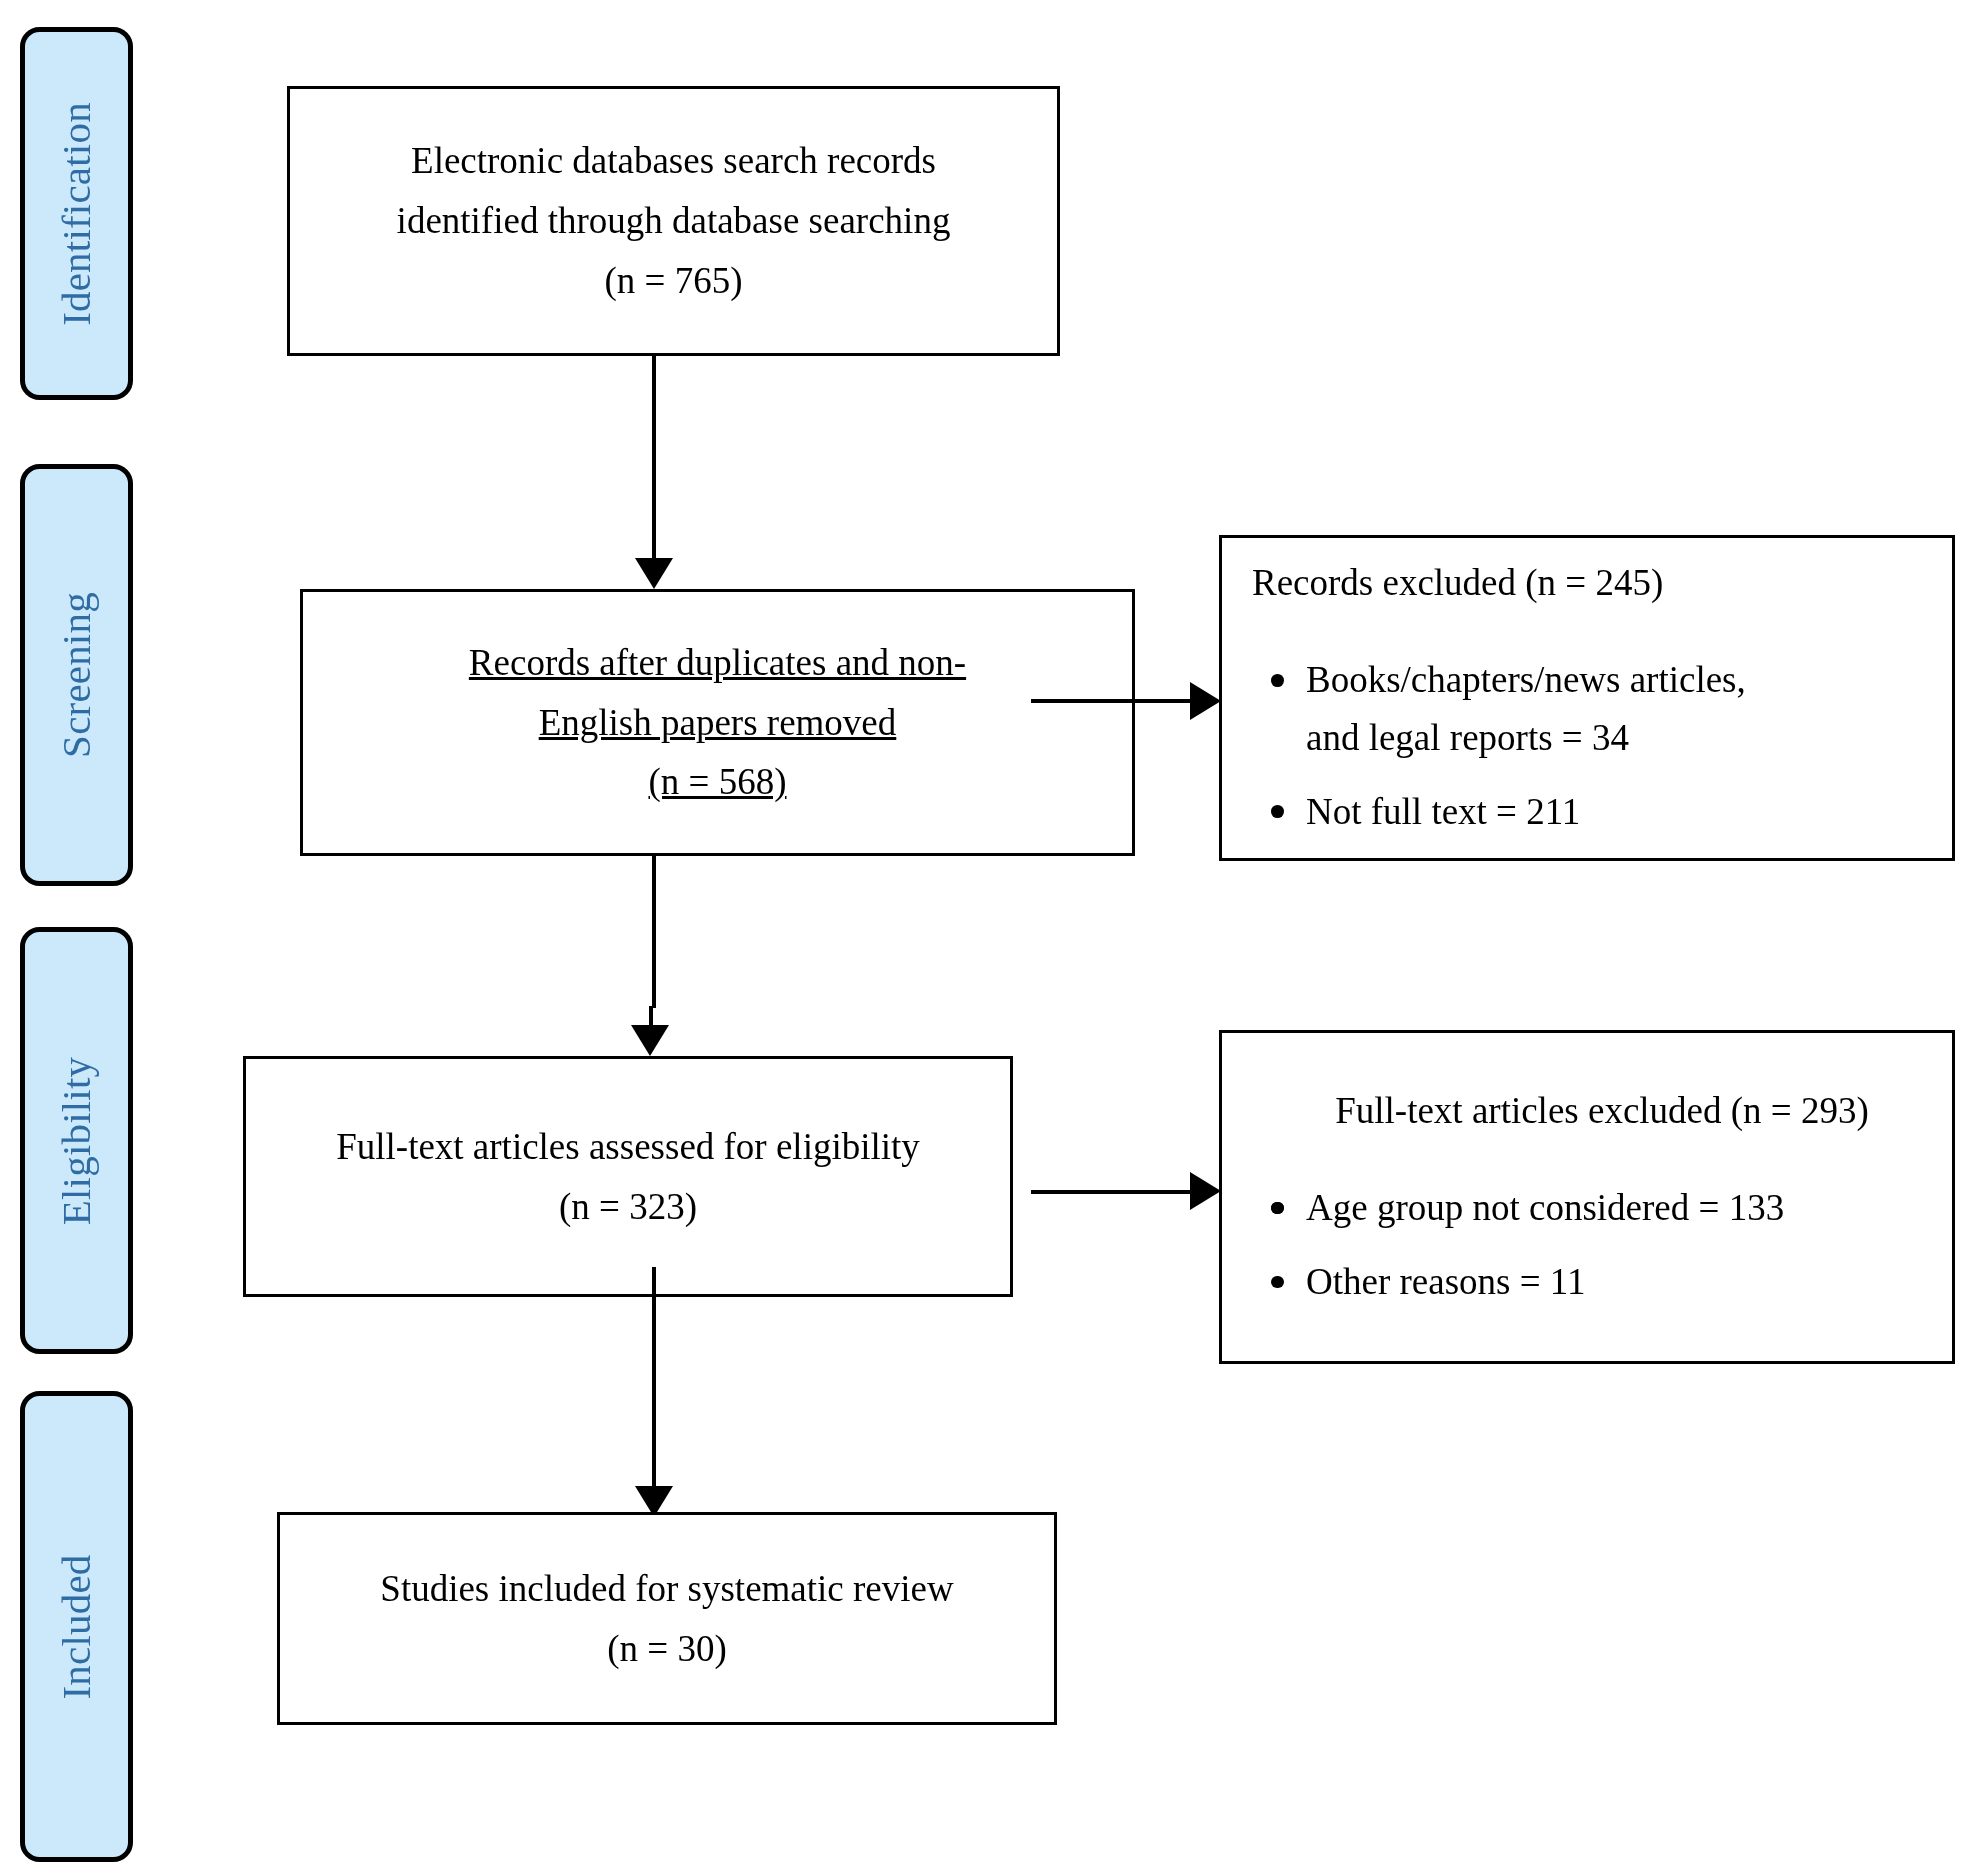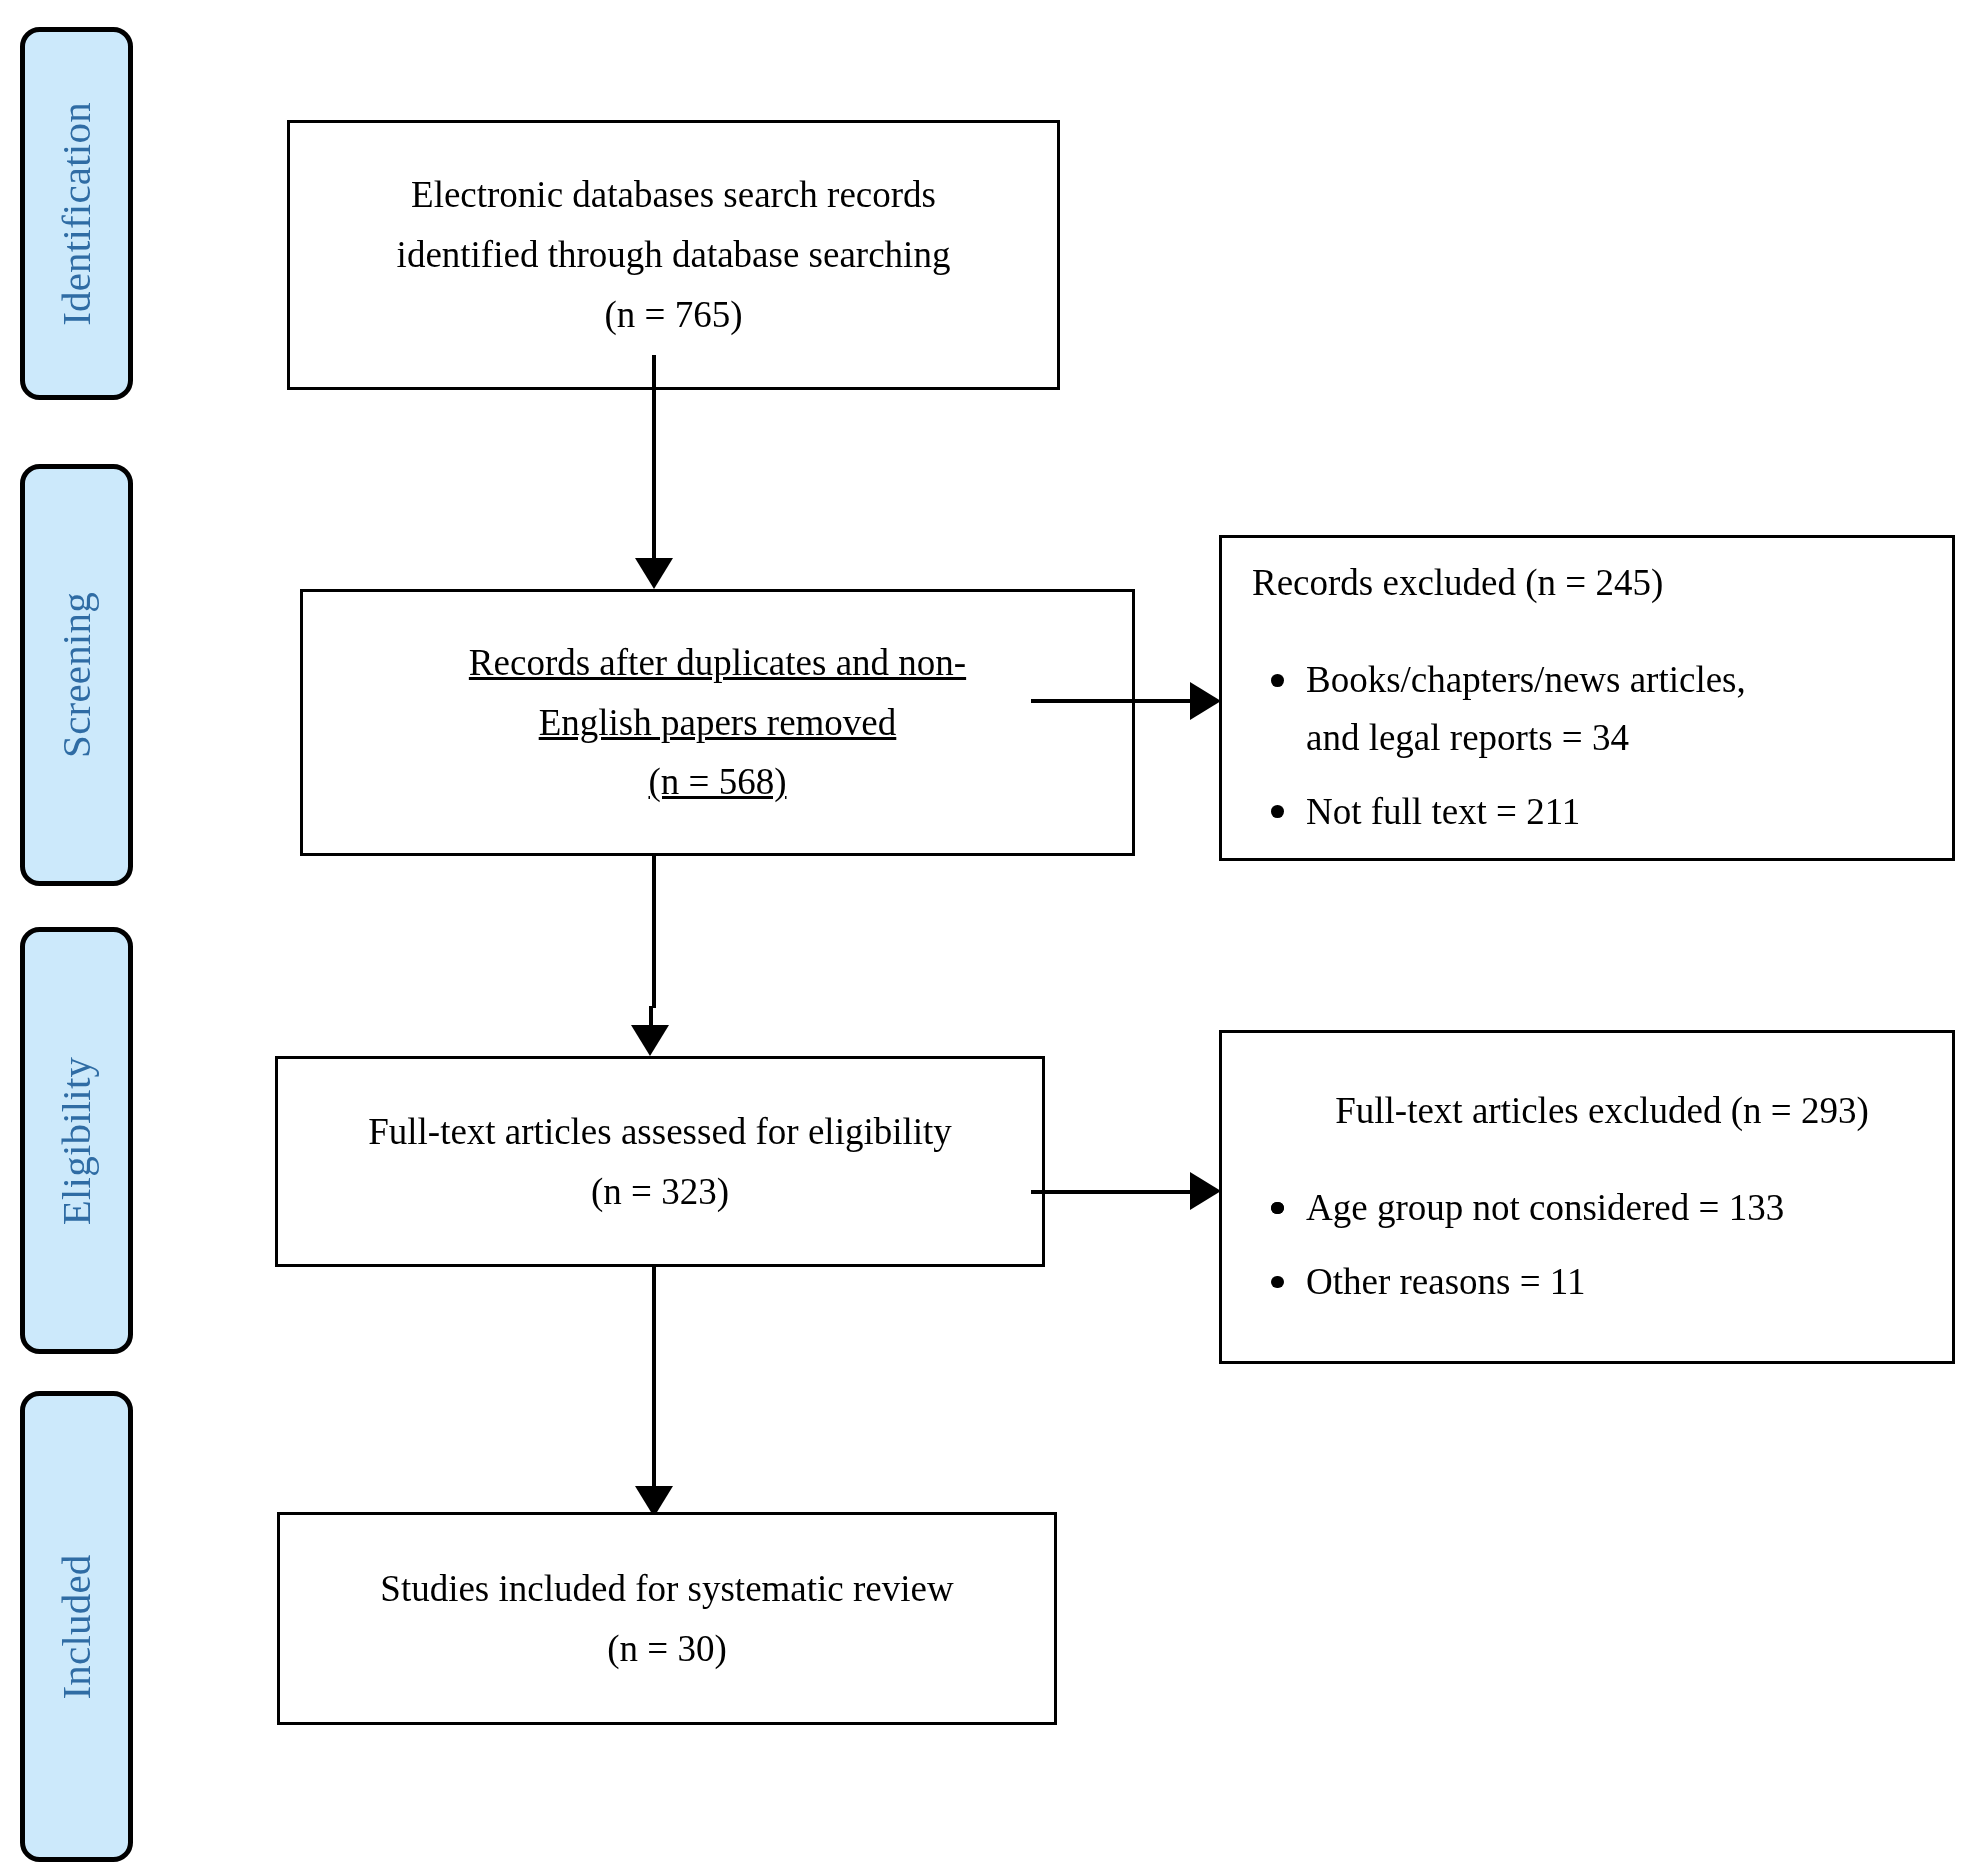--- a/index.html
+++ b/index.html
@@ -140,21 +140,21 @@
   </div>
 
   <div class="stage-chip" style="left:19.6px; top:927px; width:113px; height:427px;">
     <span class="stage-chip-label">Eligibility</span>
   </div>
 
   <div class="stage-chip" style="left:19.6px; top:1391px; width:113px; height:471px;">
     <span class="stage-chip-label">Included</span>
   </div>
 
-  <div class="flow-box" style="left:287px; top:86px; width:773px; height:270px;margin-top:34px;">
+  <div class="flow-box" style="left:287px; top:86px; width:773px; height:270px;">
     <div class="box-line">Electronic databases search records</div>
     <div class="box-line">identified through database searching</div>
     <div class="box-line">(n = 765)</div>
   </div>
 
   <div class="v-line" style="left:652px; top:355px; width:4.4px; height:206px;"></div>
   <div class="arrow-down" style="left:635px; top:558px;"></div>
 
   <div class="flow-box" style="left:300px; top:589px; width:835px; height:267px;text-decoration:underline;">
     <div class="box-line">Records after duplicates and non-</div>
@@ -177,21 +177,21 @@
         <span class="excl-bullet"></span>
         <span class="excl-item-text">Not full text = 211</span>
       </li>
     </ul>
   </div>
 
   <div class="v-line" style="left:652px; top:856px; width:4.4px; height:152px;"></div>
   <div class="v-line" style="left:649px; top:1006px; width:4.4px; height:22px;"></div>
   <div class="arrow-down" style="left:631px; top:1025px;"></div>
 
-  <div class="flow-box" style="left:275px; top:1056px; width:770px; height:211px;">
+  <div class="flow-box" style="left:243px; top:1056px; width:770px; height:241px;">
     <div class="box-line">Full-text articles assessed for eligibility</div>
     <div class="box-line">(n = 323)</div>
   </div>
 
   <div class="h-line" style="left:1031px; top:1190px; width:162px; height:4.4px;"></div>
   <div class="arrow-right" style="left:1190px; top:1172px;"></div>
 
   <div class="flow-box left-align" style="left:1219px; top:1030px; width:736px; height:334px;align-items:center;">
     <div class="excl-head">Full-text articles excluded (n = 293)</div>
     <ul class="excl-list">

